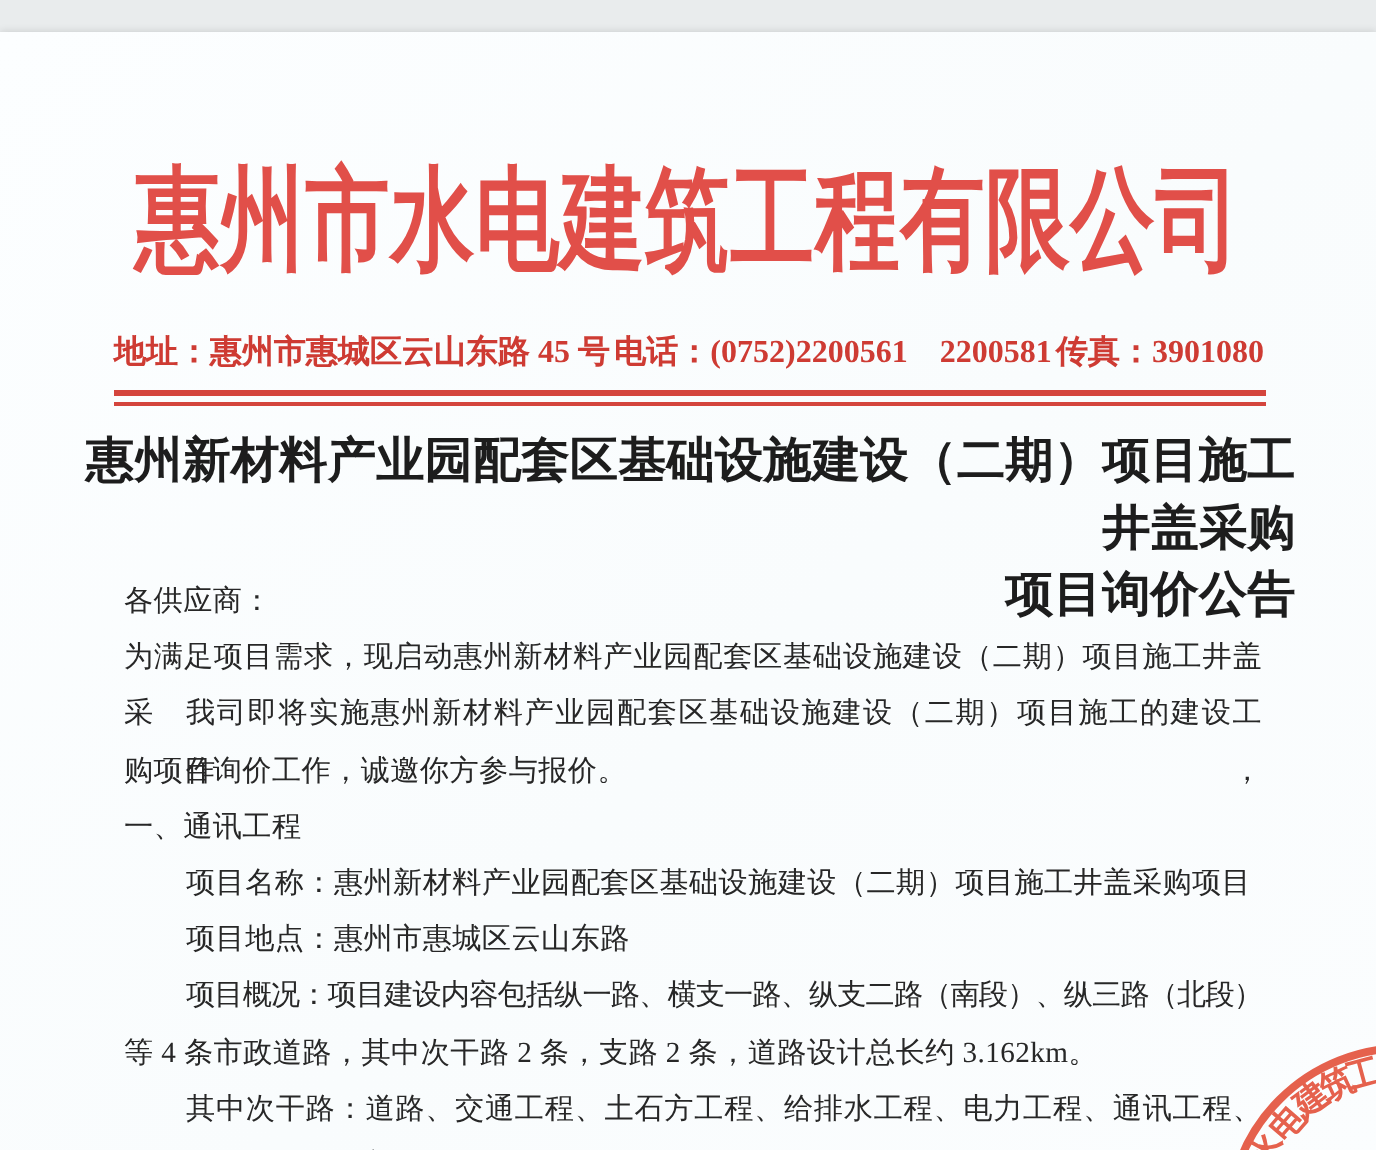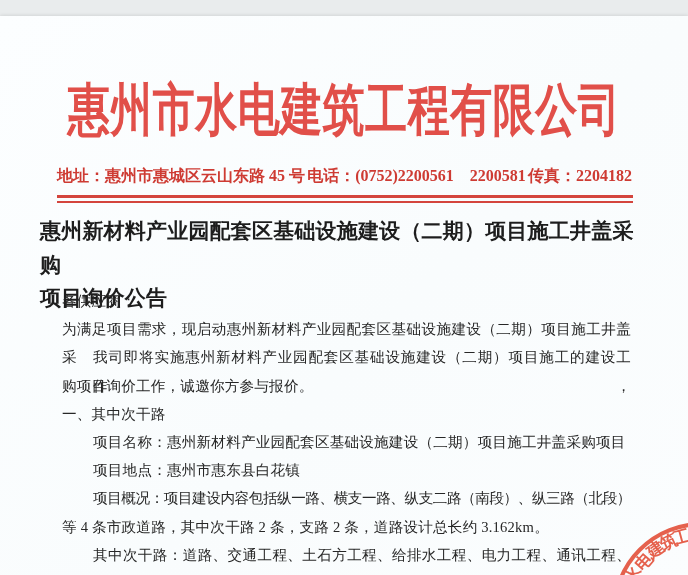--- a/index.html
+++ b/index.html
@@ -42,24 +42,24 @@
     position:absolute;top:179px;left:57px;width:576px;height:3px;
     background:#d4453d;
   }
   .rule-bottom{
     position:absolute;top:185px;left:57px;width:576px;height:2px;
     background:#d4453d;
   }
   
   .doc-title{
     position:absolute;top:199px;left:40px;width:608px;
-    text-align:left;
+    text-align:right;
     color:#1d1d1d;
     font-weight:bold;
-    font-size:21px;
+    font-size:24px;
     line-height:33.5px;
     letter-spacing:0.2px;
   }
   
   .body-text{
     position:absolute;top:271px;left:62px;width:569px;
     color:#272727;
     font-size:14.6px;
     line-height:28.2px;
     letter-spacing:0.2px;
@@ -93,39 +93,39 @@
 
 <div class="page">
 
   <div class="company-name">
     <span>惠州市水电建筑工程有限公司</span>
   </div>
 
   <div class="contact-row">
     <span>地址：惠州市惠城区云山东路 45 号</span>
     <span>电话：(0752)2200561　2200581</span>
-    <span>传真：2204182</span>
+    <span>传真：3901080</span>
   </div>
 
   <div class="rule-top"></div>
   <div class="rule-bottom"></div>
 
   <div class="doc-title">
     <div>惠州新材料产业园配套区基础设施建设（二期）项目施工井盖采购</div>
     <div>项目询价公告</div>
   </div>
 
   <div class="body-text">
     <div class="ln">各供应商：</div>
     <div class="ln jl">为满足项目需求，现启动惠州新材料产业园配套区基础设施建设（二期）项目施工井盖采</div>
     <div class="ln ind jl">我司即将实施惠州新材料产业园配套区基础设施建设（二期）项目施工的建设工作，</div>
     <div class="ln">购项目询价工作，诚邀你方参与报价。</div>
-    <div class="ln">一、其中次干路</div>
+    <div class="ln">一、通讯工程</div>
     <div class="ln ind">项目名称：惠州新材料产业园配套区基础设施建设（二期）项目施工井盖采购项目</div>
-    <div class="ln ind">项目地点：惠州市惠东县白花镇</div>
+    <div class="ln ind">项目地点：惠州市惠城区云山东路</div>
     <div class="ln ind tight jl">项目概况：项目建设内容包括纵一路、横支一路、纵支二路（南段）、纵三路（北段）</div>
     <div class="ln">等 4 条市政道路，其中次干路 2 条，支路 2 条，道路设计总长约 3.162km。</div>
     <div class="ln ind jl">其中次干路：道路、交通工程、土石方工程、给排水工程、电力工程、通讯工程、照明</div>
     <div class="ln">工程、绿化工程等市政配套工程。</div>
   </div>
 
   <svg class="seal" viewBox="0 0 220 220">
     <circle class="ring" cx="110" cy="110" r="88"></circle>
     <polygon class="star" points="110,64 121.2,94.6 153.7,95.8 128.1,115.9 137,147.2 110,129 83,147.2 91.9,115.9 66.3,95.8 98.8,94.6"></polygon>
     <text x="46" y="76" text-anchor="middle" transform="rotate(-62 46 76)">水</text>

